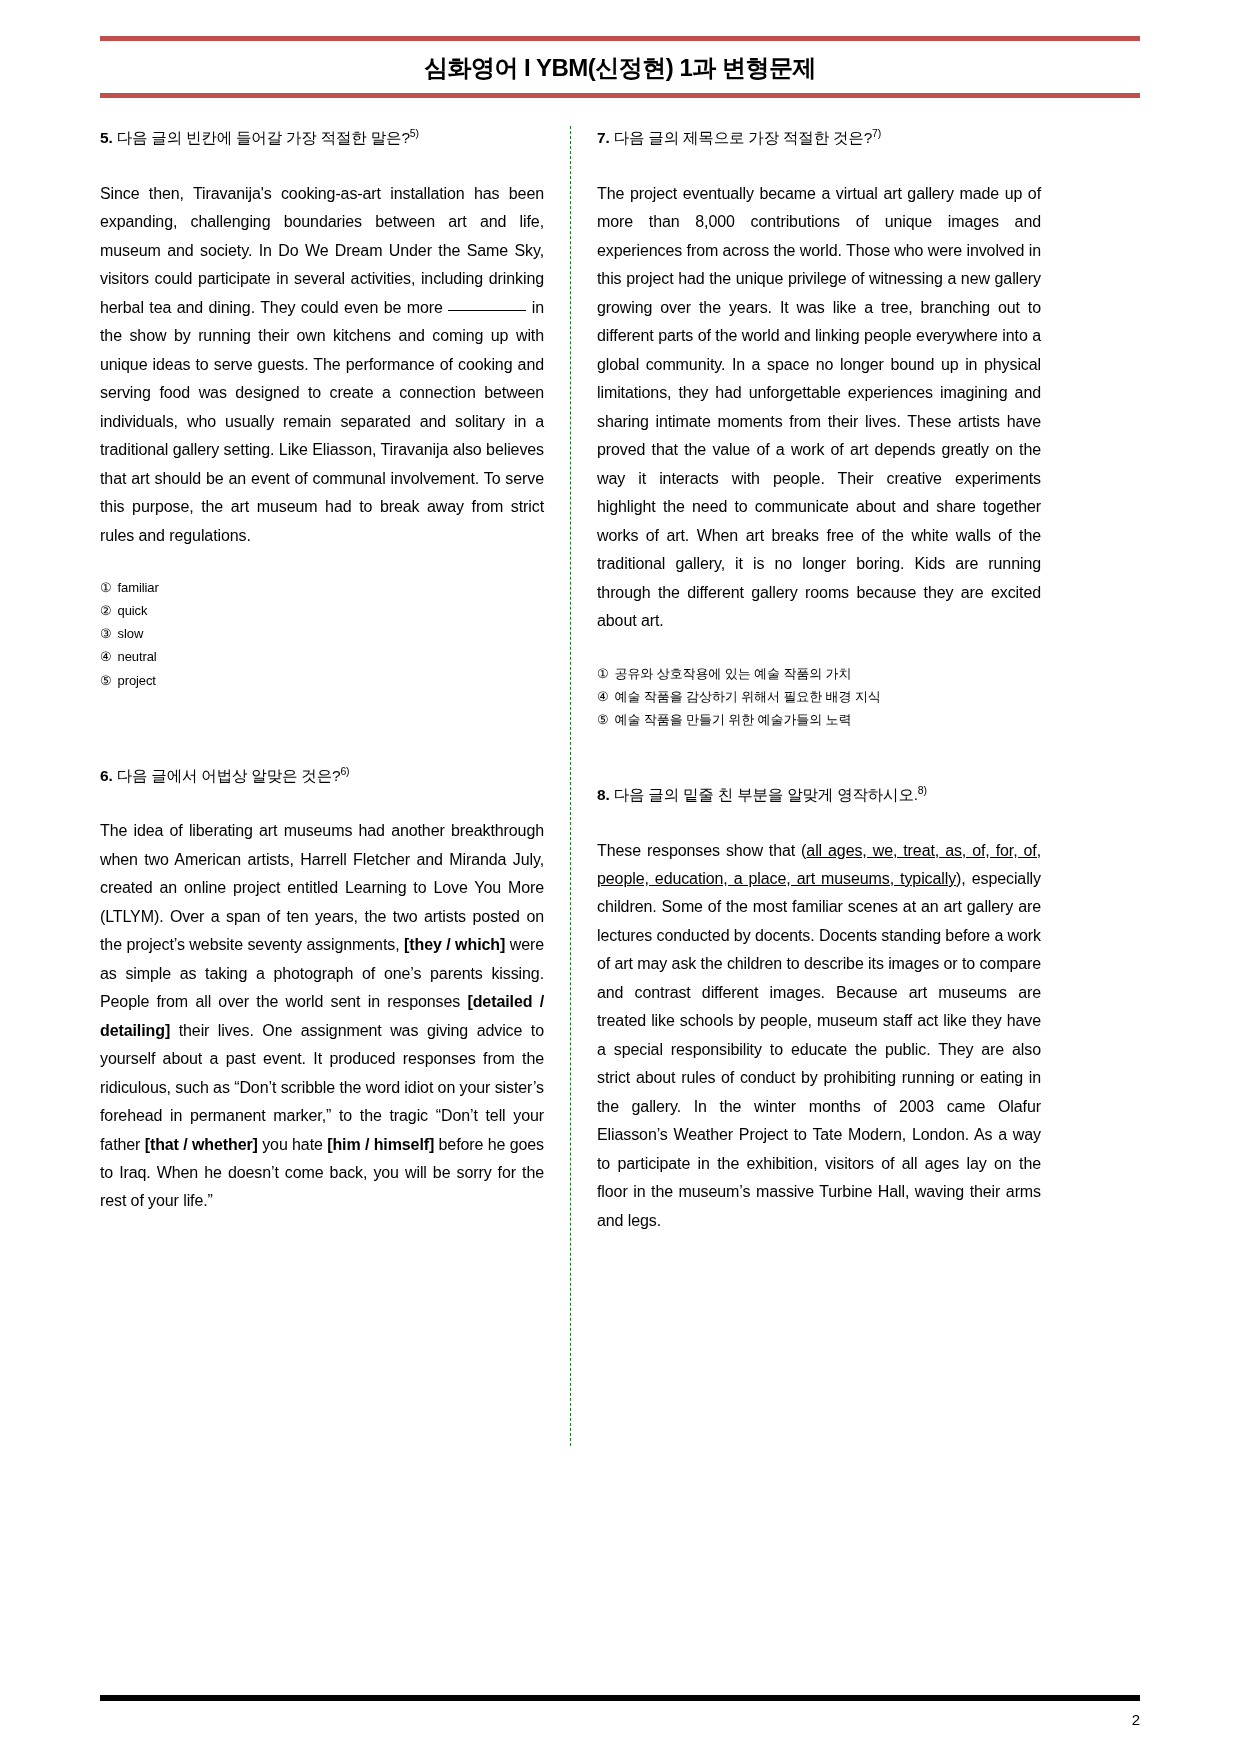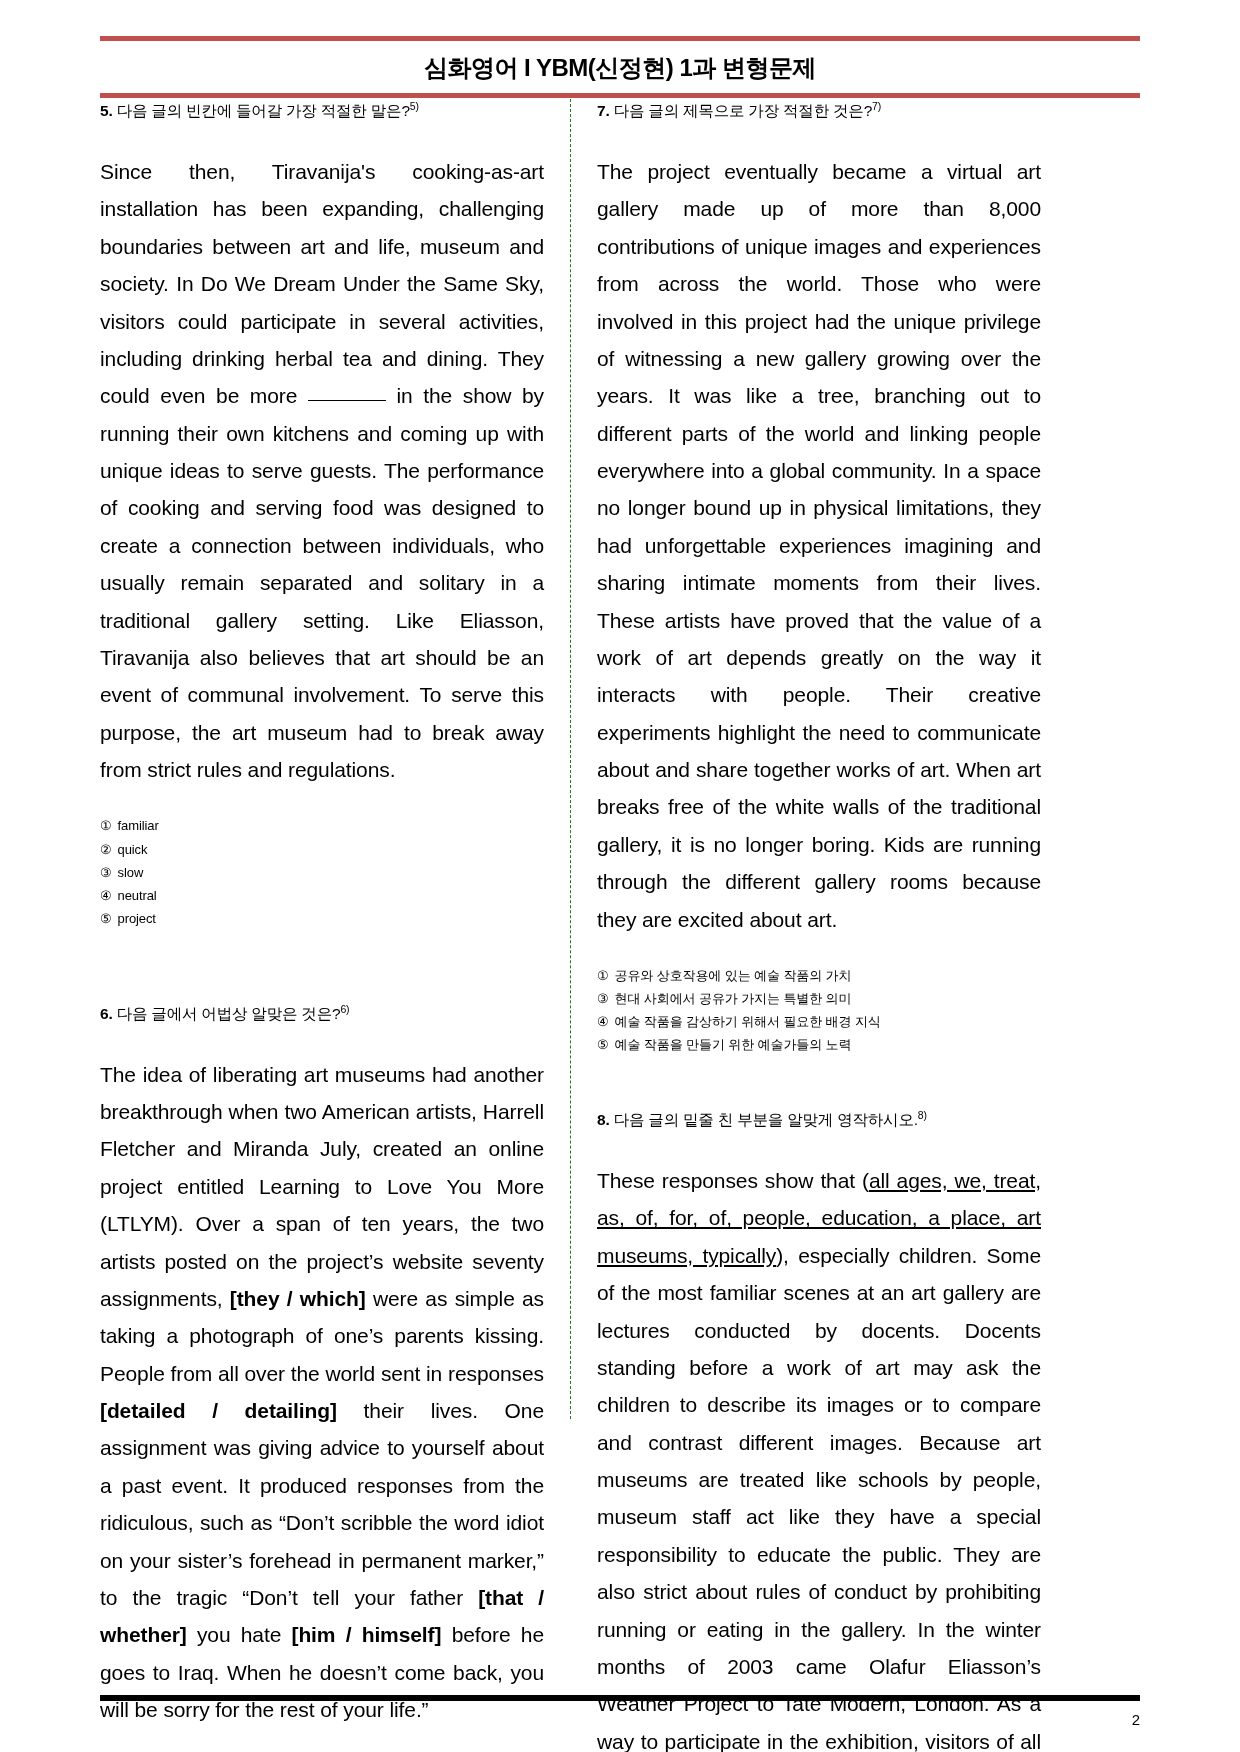--- a/index.html
+++ b/index.html
@@ -41,21 +41,21 @@
   }
   .rule-under {
     height: 5px;
     background: #c0504d;
     width: 100%;
   }
 
   
   .columns {
     display: flex;
-    margin-top: 1px;
+    margin-top: 28px;
     height: 1350px;
   }
   .col {
     width: 466px;
     box-sizing: border-box;
   }
   .col-left { padding-right: 22px; }
   .col-right { padding-left: 22px; }
   .col-divider {
     width: 0;
@@ -71,21 +71,21 @@
     margin-bottom: 30px;
     letter-spacing: -0.2px;
   }
   .q-head .qnum { font-weight: bold; }
   .q-head .sup {
     font-size: 10.5px;
     vertical-align: super;
   }
 
   .passage {
-    font-size: 21px;
+    font-size: 16px;
     line-height: 1.78;
     text-align: justify;
     text-justify: inter-word;
     letter-spacing: -0.1px;
     margin-bottom: 26px;
   }
   .passage b { font-weight: bold; }
   .blank-line {
     display: inline-block;
     width: 78px;
@@ -178,21 +178,20 @@
 
       <div class="q-head">
         <span class="qnum">7.</span>
         <span>다음 글의 제목으로 가장 적절한 것은?</span><span class="sup">7)</span>
       </div>
 
       <div class="passage">The project eventually became a virtual art gallery made up of more than 8,000 contributions of unique images and experiences from across the world. Those who were involved in this project had the unique privilege of witnessing a new gallery growing over the years. It was like a tree, branching out to different parts of the world and linking people everywhere into a global community. In a space no longer bound up in physical limitations, they had unforgettable experiences imagining and sharing intimate moments from their lives. These artists have proved that the value of a work of art depends greatly on the way it interacts with people. Their creative experiments highlight the need to communicate about and share together works of art. When art breaks free of the white walls of the traditional gallery, it is no longer boring. Kids are running through the different gallery rooms because they are excited about art.</div>
 
       <div class="choices">
         <div class="choice"><span class="marker">①</span><span>공유와 상호작용에 있는 예술 작품의 가치</span></div>
-        <div class="choice"><span class="marker">③</span><span>현대 사회에서 공유가 가지는 특별한 의미</span></div>
         <div class="choice"><span class="marker">④</span><span>예술 작품을 감상하기 위해서 필요한 배경 지식</span></div>
         <div class="choice"><span class="marker">⑤</span><span>예술 작품을 만들기 위한 예술가들의 노력</span></div>
       </div>
 
       <div class="spacer-md"></div>
 
       <div class="q-head">
         <span class="qnum">8.</span>
         <span>다음 글의 밑줄 친 부분을 알맞게 영작하시오.</span><span class="sup">8)</span>
       </div>

